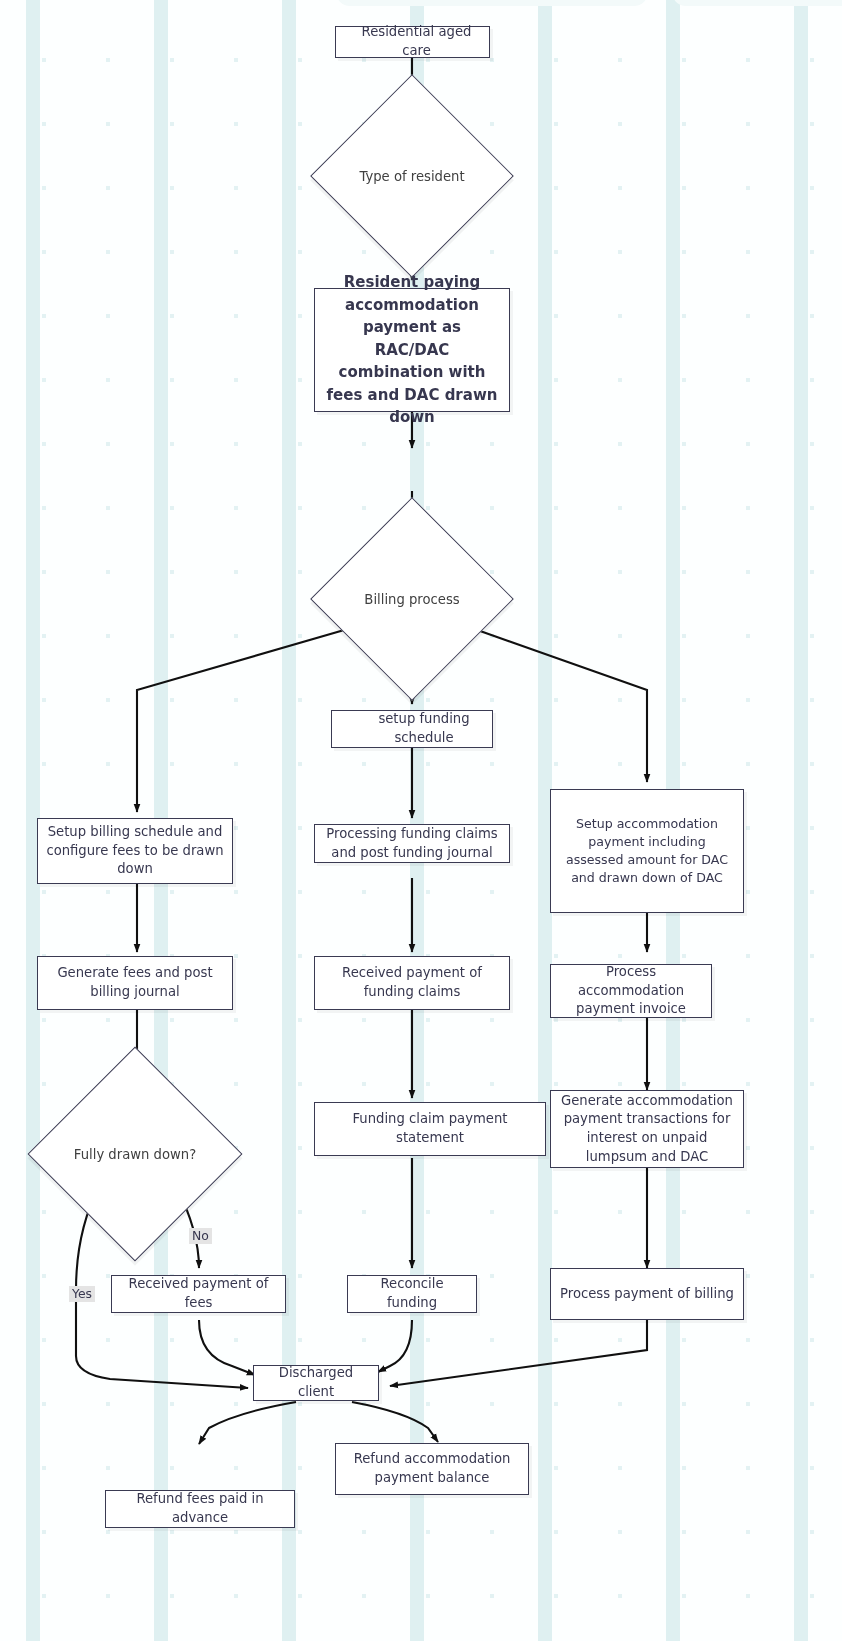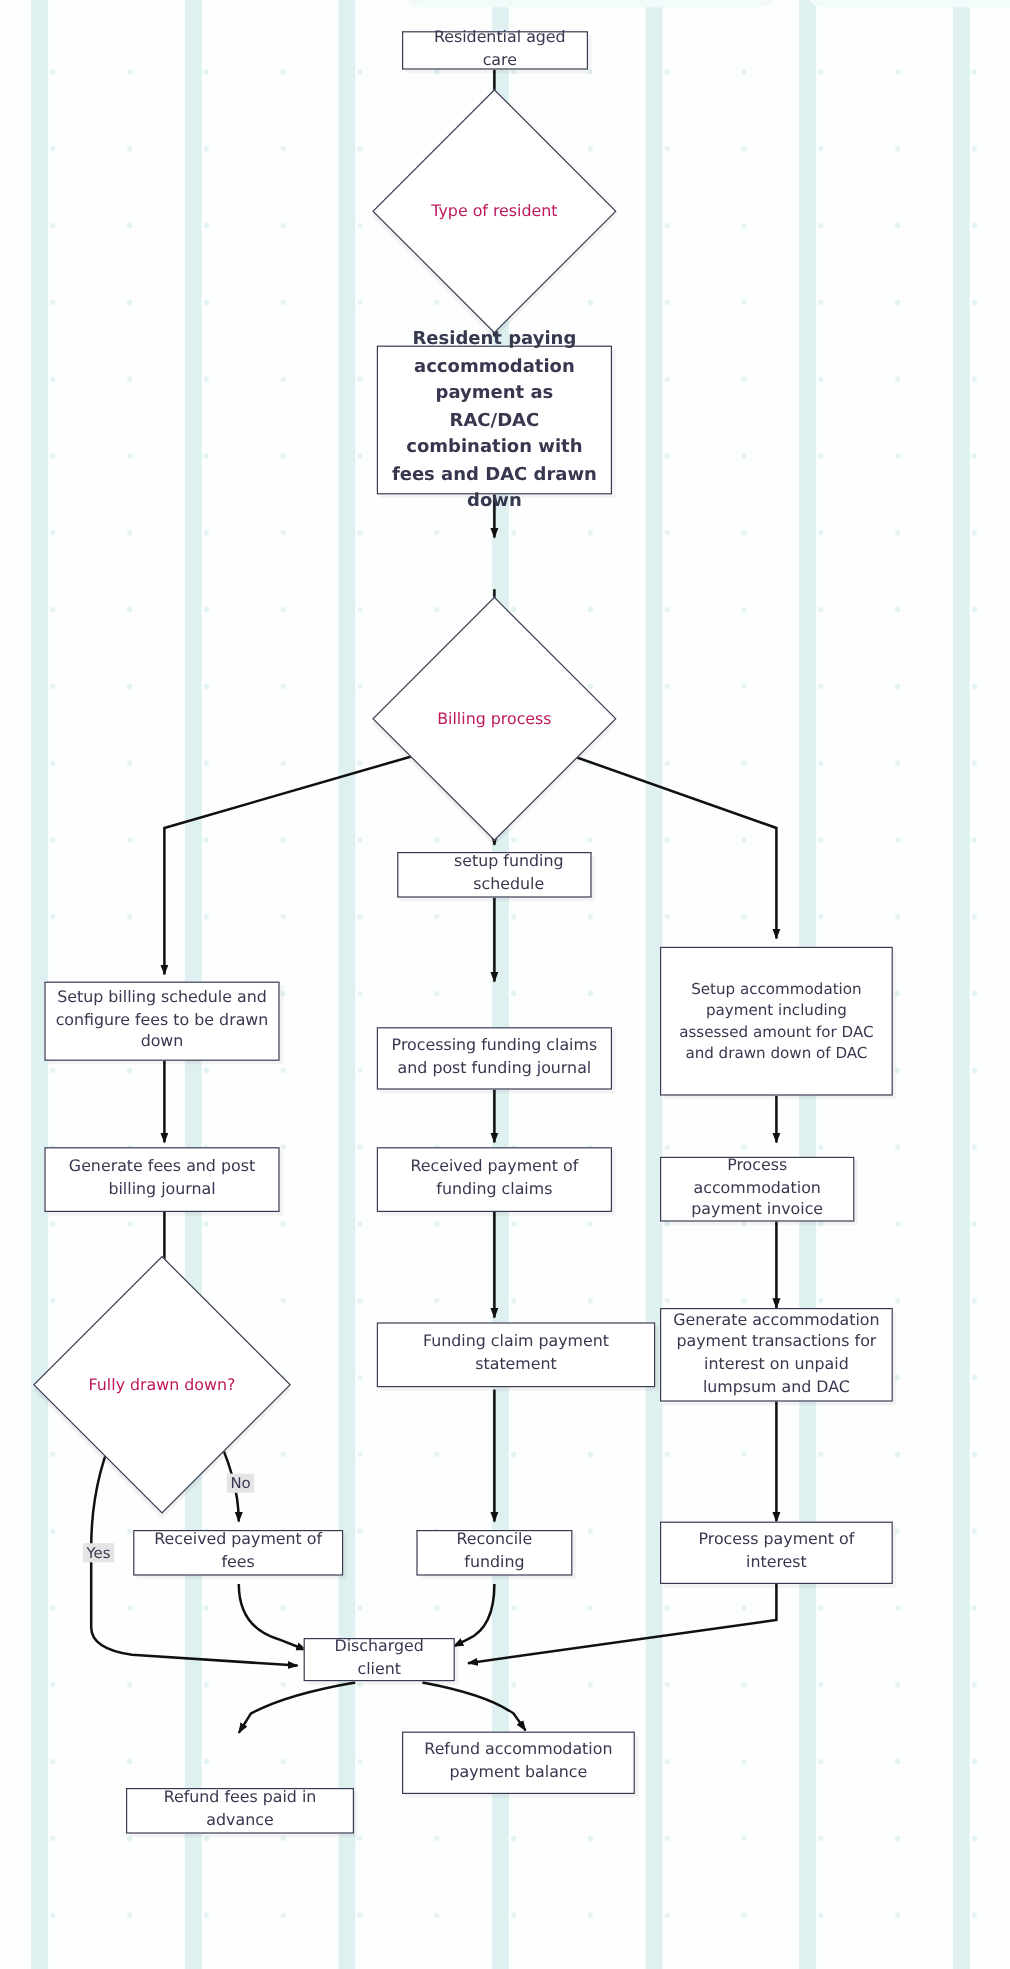--- a/index.html
+++ b/index.html
@@ -93,21 +93,21 @@
     border: 1.6px solid #3a3a52;
     transform: rotate(45deg);
     box-shadow: 3px 3px 0 0 rgba(0,0,0,0.05);
   }
   .diamond-label {
     position: absolute;
     inset: 0;
     display: flex;
     align-items: center;
     justify-content: center;
-    color: #be185d;
+    color: #404040;
     font-size: 13.2px;
     text-align: center;
     white-space: nowrap;
   }
   
   .edge-label {
     position: absolute;
     background: #e4e4e4;
     color: #37374f;
     font-size: 12.4px;
@@ -194,21 +194,21 @@
   </div>
 
   <div class="node" style="left:331px; top:710px; width:162px; height:38px;padding-left:32px;">
     <span>setup funding schedule</span>
   </div>
 
   <div class="node" style="left:37px; top:818px; width:196px; height:66px;">
     <span>Setup billing schedule and configure fees to be drawn down</span>
   </div>
 
-  <div class="node" style="left:314px; top:856px; width:196px; height:52px;">
+  <div class="node" style="left:314px; top:824px; width:196px; height:39px;">
     <span>Processing funding claims and post funding journal</span>
   </div>
 
   <div class="node sm" style="left:550px; top:789px; width:194px; height:124px;">
     <span>Setup accommodation payment including assessed amount for DAC and drawn down of DAC</span>
   </div>
 
   <div class="node" style="left:37px; top:956px; width:196px; height:54px;">
     <span>Generate fees and post billing journal</span>
   </div>
@@ -236,21 +236,21 @@
 
   <div class="node" style="left:111px; top:1275px; width:175px; height:38px;">
     <span>Received payment of fees</span>
   </div>
 
   <div class="node" style="left:347px; top:1275px; width:130px; height:38px;">
     <span>Reconcile funding</span>
   </div>
 
   <div class="node" style="left:550px; top:1268px; width:194px; height:52px;">
-    <span>Process payment of interest</span>
+    <span>Process payment of billing</span>
   </div>
 
   <div class="node" style="left:253px; top:1365px; width:126px; height:36px;">
     <span>Discharged client</span>
   </div>
 
   <div class="node" style="left:105px; top:1450px; width:190px; height:38px;margin-top:40px;">
     <span>Refund fees paid in advance</span>
   </div>
 

